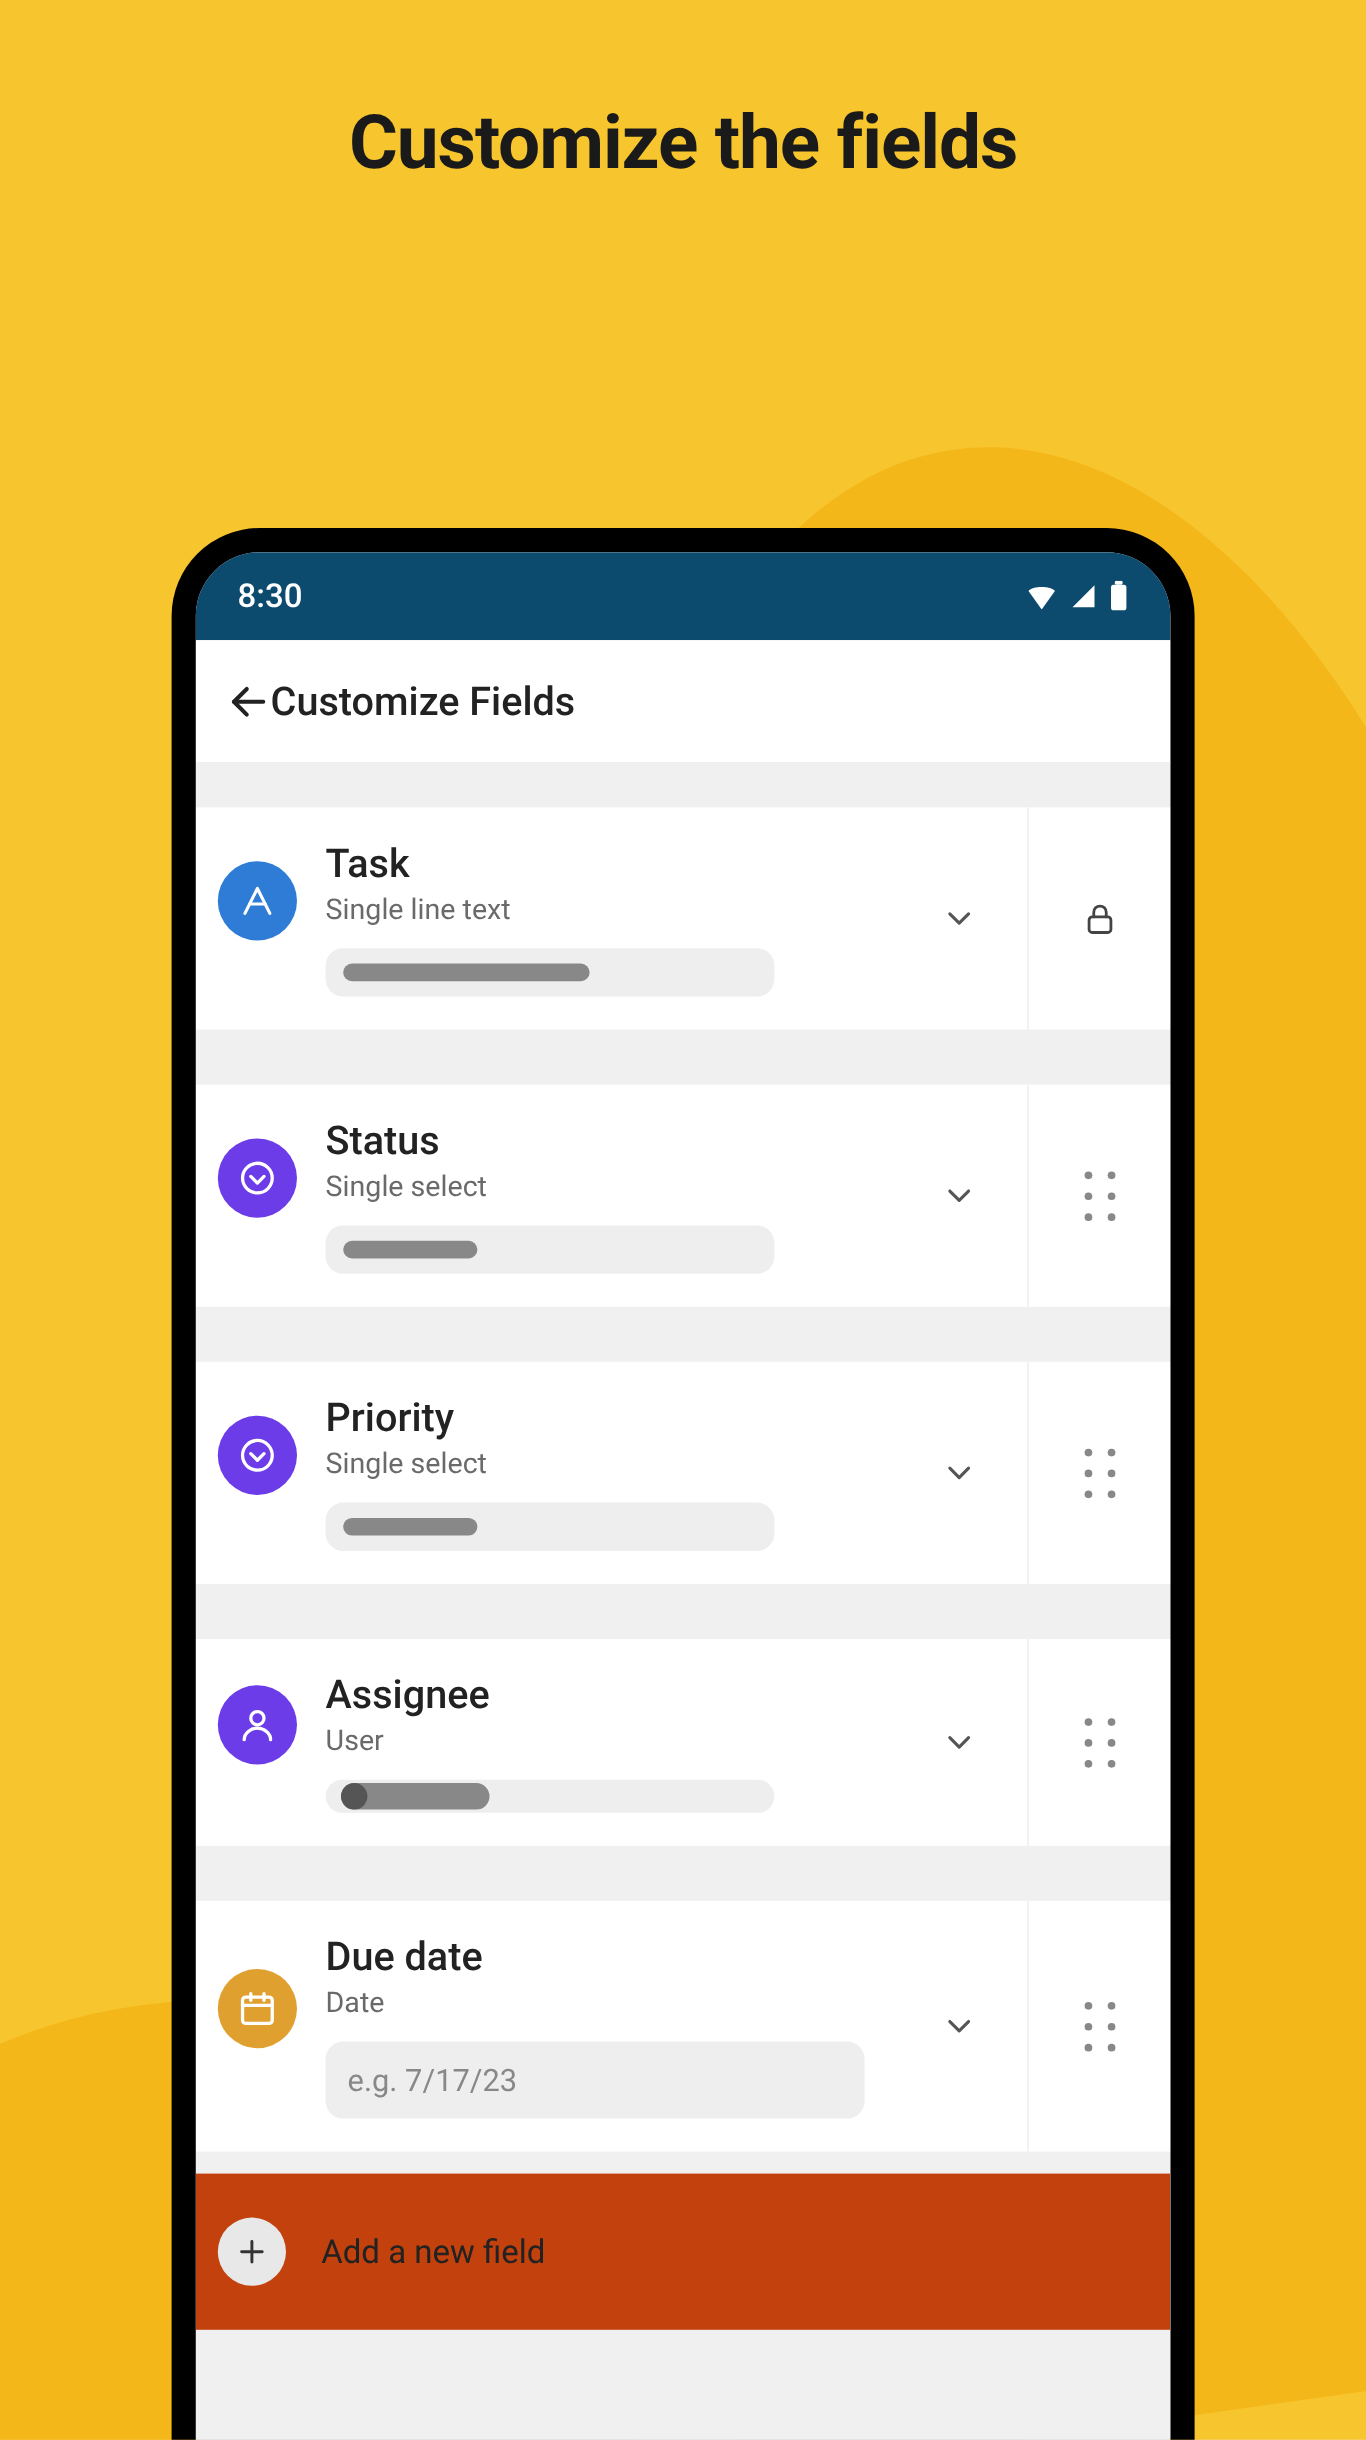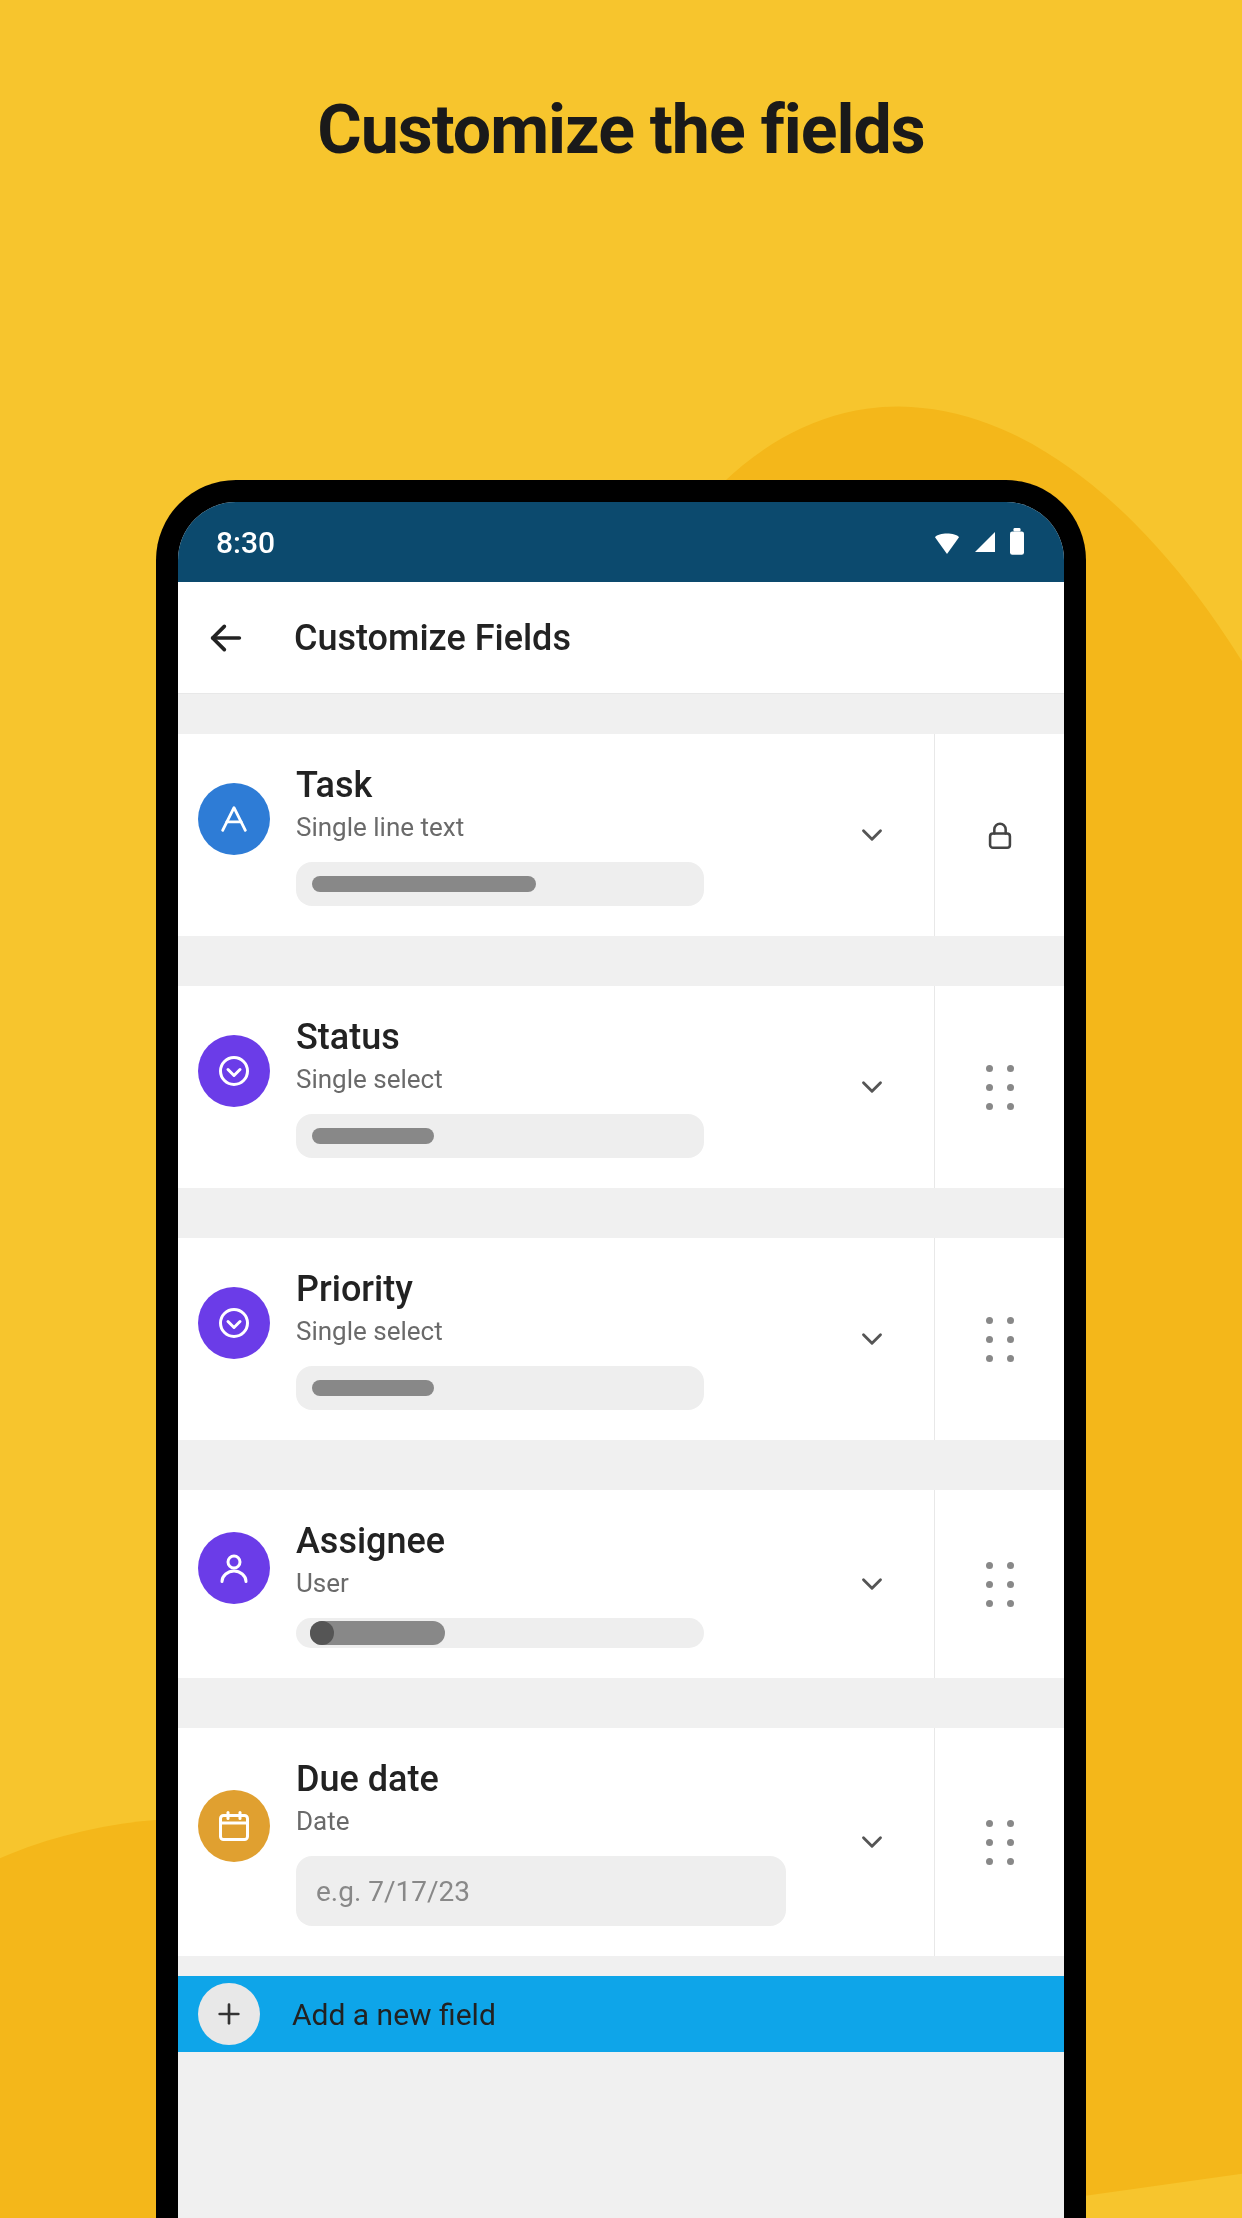--- a/index.html
+++ b/index.html
@@ -75,21 +75,20 @@
   }
   .statusbar .time { font-size: 30px; font-weight: 500; }
   .status-icons { display: flex; gap: 10px; align-items: center; }
   .status-icons svg { fill: #fff; }
   .appbar {
     background: #fff;
     height: 112px;
     display: flex;
     align-items: center;
     padding: 0 28px;
-    gap: 48px;
     border-bottom: 1px solid #e8e8e8;
     flex-shrink: 0;
   }
   .appbar .back-btn {
     width: 40px; height: 40px;
     display: flex; align-items: center; justify-content: center;
   }
   .appbar .title { font-size: 36px; font-weight: 500; color: #222; }
   .content { flex: 1; overflow: hidden; background: #f0f0f0; }
   .spacer-top { height: 40px; }
@@ -175,24 +174,24 @@
   .drag-dots {
     display: grid;
     grid-template-columns: repeat(2, 7px);
     grid-template-rows: repeat(3, 7px);
     gap: 12px 14px;
   }
   .drag-dots span {
     width: 7px; height: 7px; border-radius: 50%; background: #888;
   }
   .add-row {
-    background: #0ea5e9;
-    display: flex;
-    align-items: center;
-    padding: 7px 20px;
+    background: #c2410c;
+    display: flex;
+    align-items: center;
+    padding: 40px 20px;
     gap: 32px;
   }
   .add-icon {
     width: 62px; height: 62px;
     border-radius: 50%;
     background: #e8e8e8;
     display: flex; align-items: center; justify-content: center;
   }
   .add-label { font-size: 30px; color: #222; }
 </style>

